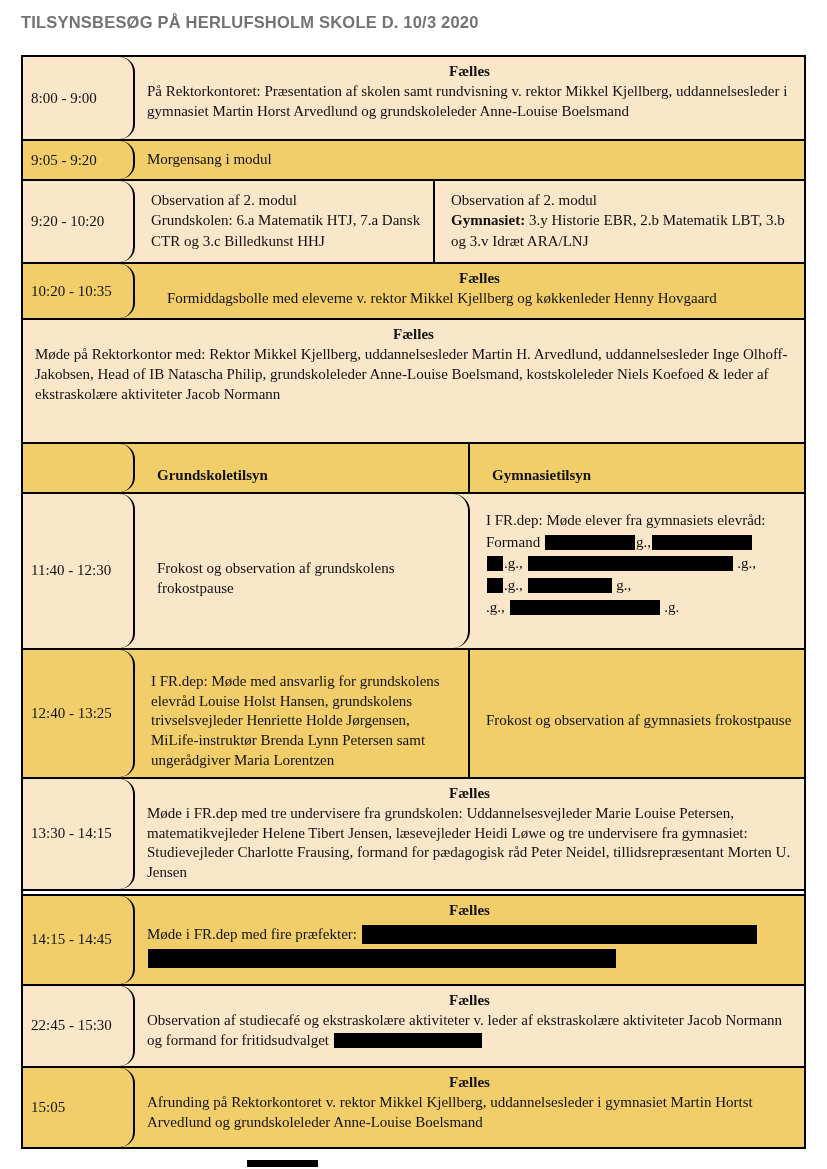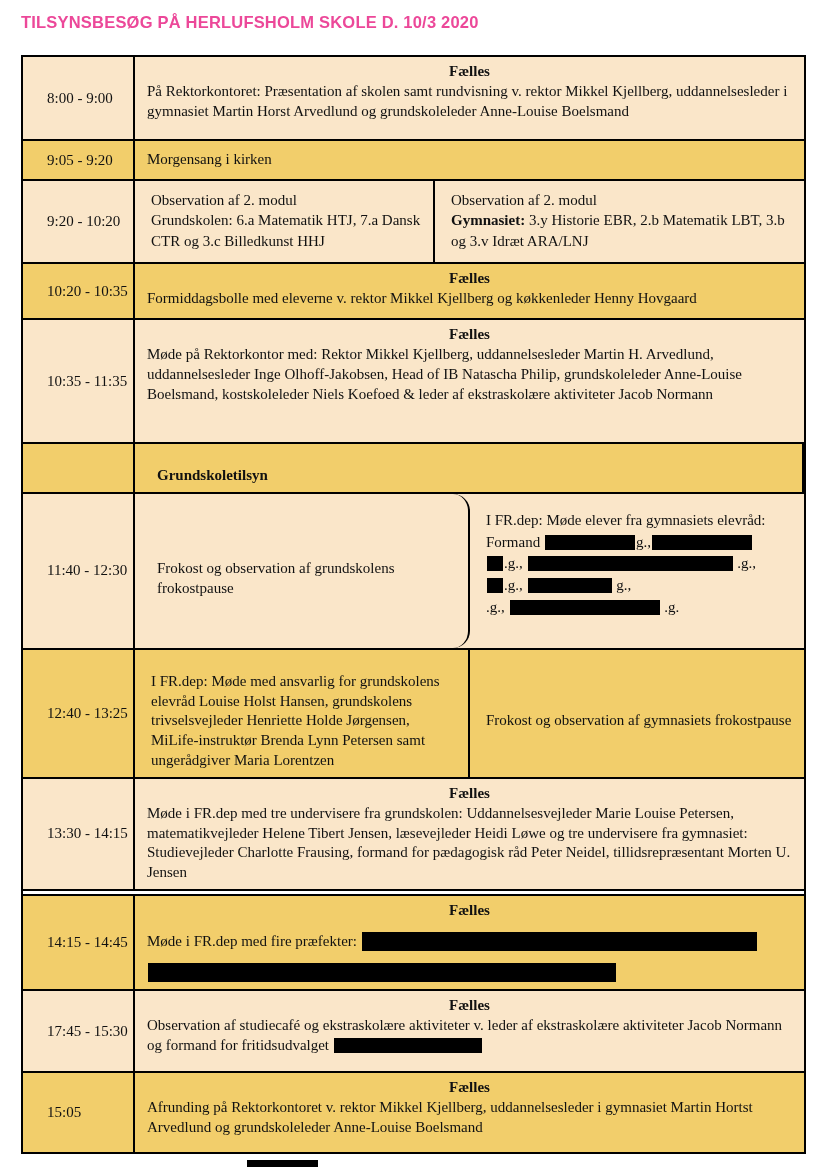--- a/index.html
+++ b/index.html
@@ -6,65 +6,65 @@
   html,body { margin:0; padding:0; }
   body {
     width:827px; height:1169px; position:relative;
     background:#ffffff; color:#111;
     font-family:"Liberation Serif", serif;
     overflow:hidden;
   }
   .title {
     position:absolute; left:21px; top:13px; margin:0;
     font-family:"Liberation Sans", sans-serif;
-    font-size:16.5px; font-weight:700; letter-spacing:.2px; color:#ec4899;
+    font-size:16.5px; font-weight:700; letter-spacing:.2px; color:#737373;
   }
   .tbl {
     position:absolute; left:21px; top:55px; width:785px;
     border:2px solid var(--border);
   }
   .row { display:flex; border-bottom:2px solid var(--border); }
   .tbl > .row:last-child { border-bottom:none; }
   .bg-peach { background:var(--peach); }
   .bg-gold  { background:var(--gold); }
 
   .time {
     flex:0 0 112px; border-right:2px solid var(--border);
     display:flex; align-items:center;
-    padding:4px 4px 4px 24px; font-size:15px;
+    padding:4px 4px 4px 8px; font-size:15px;border-radius:15px;
   }
   .content { flex:1; padding:4px 12px 6px 12px; font-size:15px; line-height:1.32; }
   .content.vcenter { display:flex; align-items:center; padding-top:2px; padding-bottom:2px; }
   .split { flex:1; display:flex; font-size:15px; line-height:1.32; }
   .col { padding:22px 12px 6px 16px; }
   .split33 > .col:first-child { flex:0 0 300px; border-right:2px solid var(--border); }
   .split33 > .col:last-child  { flex:1; }
   .split68 > .col:first-child { flex:0 0 335px; border-right:2px solid var(--border); }
   .split68 > .col:last-child  { flex:1; }
   .col.vc { display:flex; align-items:center; }
   .col-hdr { font-weight:700; padding-left:22px; display:flex; align-items:center; }
   .hdr { text-align:center; font-weight:700; line-height:1.4; }
   .body { line-height:1.32; }
   .line { line-height:1.35; }
   .rline { line-height:1.45; }
 
   .r1  { min-height:84px; }
   .r2  { min-height:40px; }
   .r3  { min-height:83px; }
   .r3 .col { padding-top:9px; }
-  .r4  { min-height:56px; }
+  .r4  { min-height:56px;gap:20px; }
   .r5  { min-height:124px; }
   .r6  { min-height:40px; }
   .r7  { min-height:156px; }
   .r7 .col.rt { padding-top:16px;border-radius:26px; }
   .r7 .col.lt { padding-left:22px;border-radius:17px; }
   .r8  { min-height:122px; }
   .r9  { min-height:112px; }
   .r10 { min-height:90px; }
-  .r10 .line { margin-top:10px; }
+  .r10 .line { margin-top:3px; }
   .r11 { min-height:82px; }
   .r12 { min-height:79px; }
 
   .pgap { height:5px; background:#ffffff; border-bottom:2px solid var(--border); }
 
   .redact {
     display:inline-block; background:var(--redaction);
     height:15px; vertical-align:middle; transform:translateY(-1px);
     margin:0 1px;
   }
@@ -83,21 +83,21 @@
     <div class="time">8:00 - 9:00</div>
     <div class="content">
       <div class="hdr">Fælles</div>
       <div class="body">På Rektorkontoret: Præsentation af skolen samt rundvisning v. rektor Mikkel Kjellberg, uddannelsesleder i gymnasiet Martin Horst Arvedlund og grundskoleleder Anne-Louise Boelsmand</div>
     </div>
   </div>
 
   <div class="row bg-gold r2">
     <div class="time">9:05 - 9:20</div>
     <div class="content vcenter">
-      <div class="body">Morgensang i kirken</div>
+      <div class="body">Morgensang i modul</div>
     </div>
   </div>
 
   <div class="row bg-peach r3">
     <div class="time">9:20 - 10:20</div>
     <div class="split split33">
       <div class="col">
         <div class="line"><span>Observation af 2. modul</span></div>
         <div class="line"><span style="font-weight: 400;">Grundskolen:</span><span> 6.a Matematik HTJ, 7.a Dansk CTR og 3.c Billedkunst HHJ</span></div>
       </div>
@@ -110,31 +110,31 @@
 
   <div class="row bg-gold r4">
     <div class="time">10:20 - 10:35</div>
     <div class="content">
       <div class="hdr">Fælles</div>
       <div class="body">Formiddagsbolle med eleverne v. rektor Mikkel Kjellberg og køkkenleder Henny Hovgaard</div>
     </div>
   </div>
 
   <div class="row bg-peach r5">
-    <div class="time">10:35 - 11:35</div>
     <div class="content">
       <div class="hdr">Fælles</div>
       <div class="body">Møde på Rektorkontor med: Rektor Mikkel Kjellberg, uddannelsesleder Martin H. Arvedlund, uddannelsesleder Inge Olhoff-Jakobsen, Head of IB Natascha Philip, grundskoleleder Anne-Louise Boelsmand, kostskoleleder Niels Koefoed &amp; leder af ekstraskolære aktiviteter Jacob Normann</div>
     </div>
   </div>
 
   <div class="row bg-gold r6">
     <div class="time"></div>
     <div class="split split68">
       <div class="col col-hdr">Grundskoletilsyn</div>
+      <div class="col col-hdr">Gymnasietilsyn</div>
     </div>
   </div>
 
   <div class="row bg-peach r7">
     <div class="time">11:40 - 12:30</div>
     <div class="split split68">
       <div class="col vc lt">
         <div class="body">Frokost og observation af grundskolens frokostpause</div>
       </div>
       <div class="col rt">
@@ -172,21 +172,21 @@
   <div class="row bg-gold r10">
     <div class="time">14:15 - 14:45</div>
     <div class="content">
       <div class="hdr">Fælles</div>
       <div class="line"><span>Møde i FR.dep med fire præfekter: </span><span class="redact" style="width: 395px; height: 19px;"></span></div>
       <div class="line"><span class="redact" style="width: 468px; height: 19px;"></span></div>
     </div>
   </div>
 
   <div class="row bg-peach r11">
-    <div class="time">17:45 - 15:30</div>
+    <div class="time">22:45 - 15:30</div>
     <div class="content">
       <div class="hdr">Fælles</div>
       <div class="body"><span>Observation af studiecafé og ekstraskolære aktiviteter v. leder af ekstraskolære aktiviteter Jacob Normann og formand for fritidsudvalget </span><span class="redact" style="width: 148px; height: 15px;"></span></div>
     </div>
   </div>
 
   <div class="row bg-gold r12">
     <div class="time">15:05</div>
     <div class="content">
       <div class="hdr">Fælles</div>

